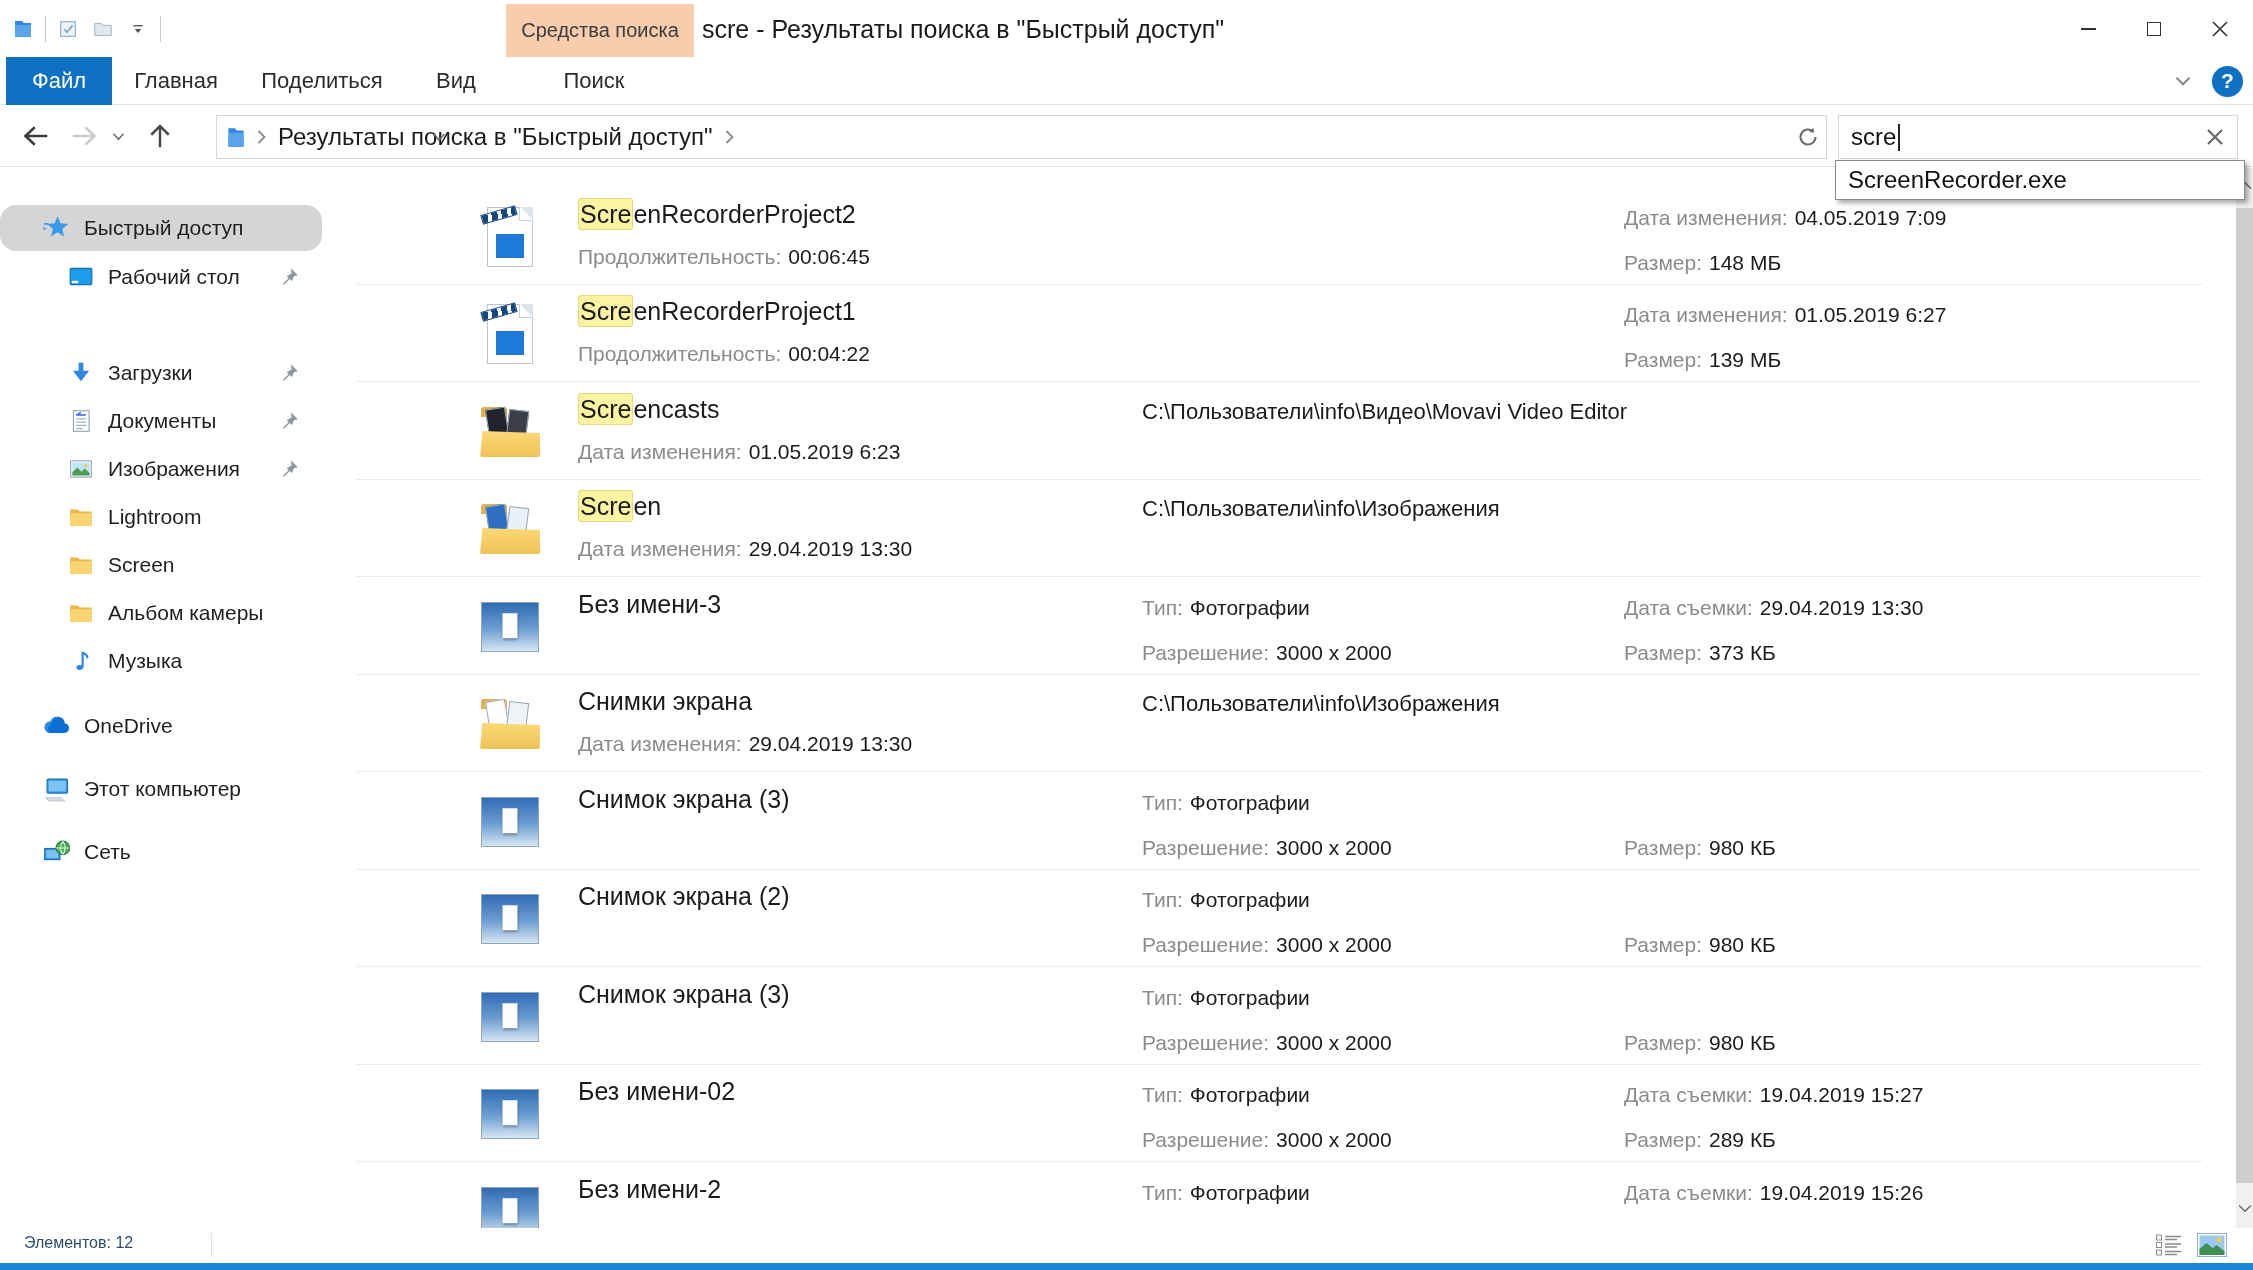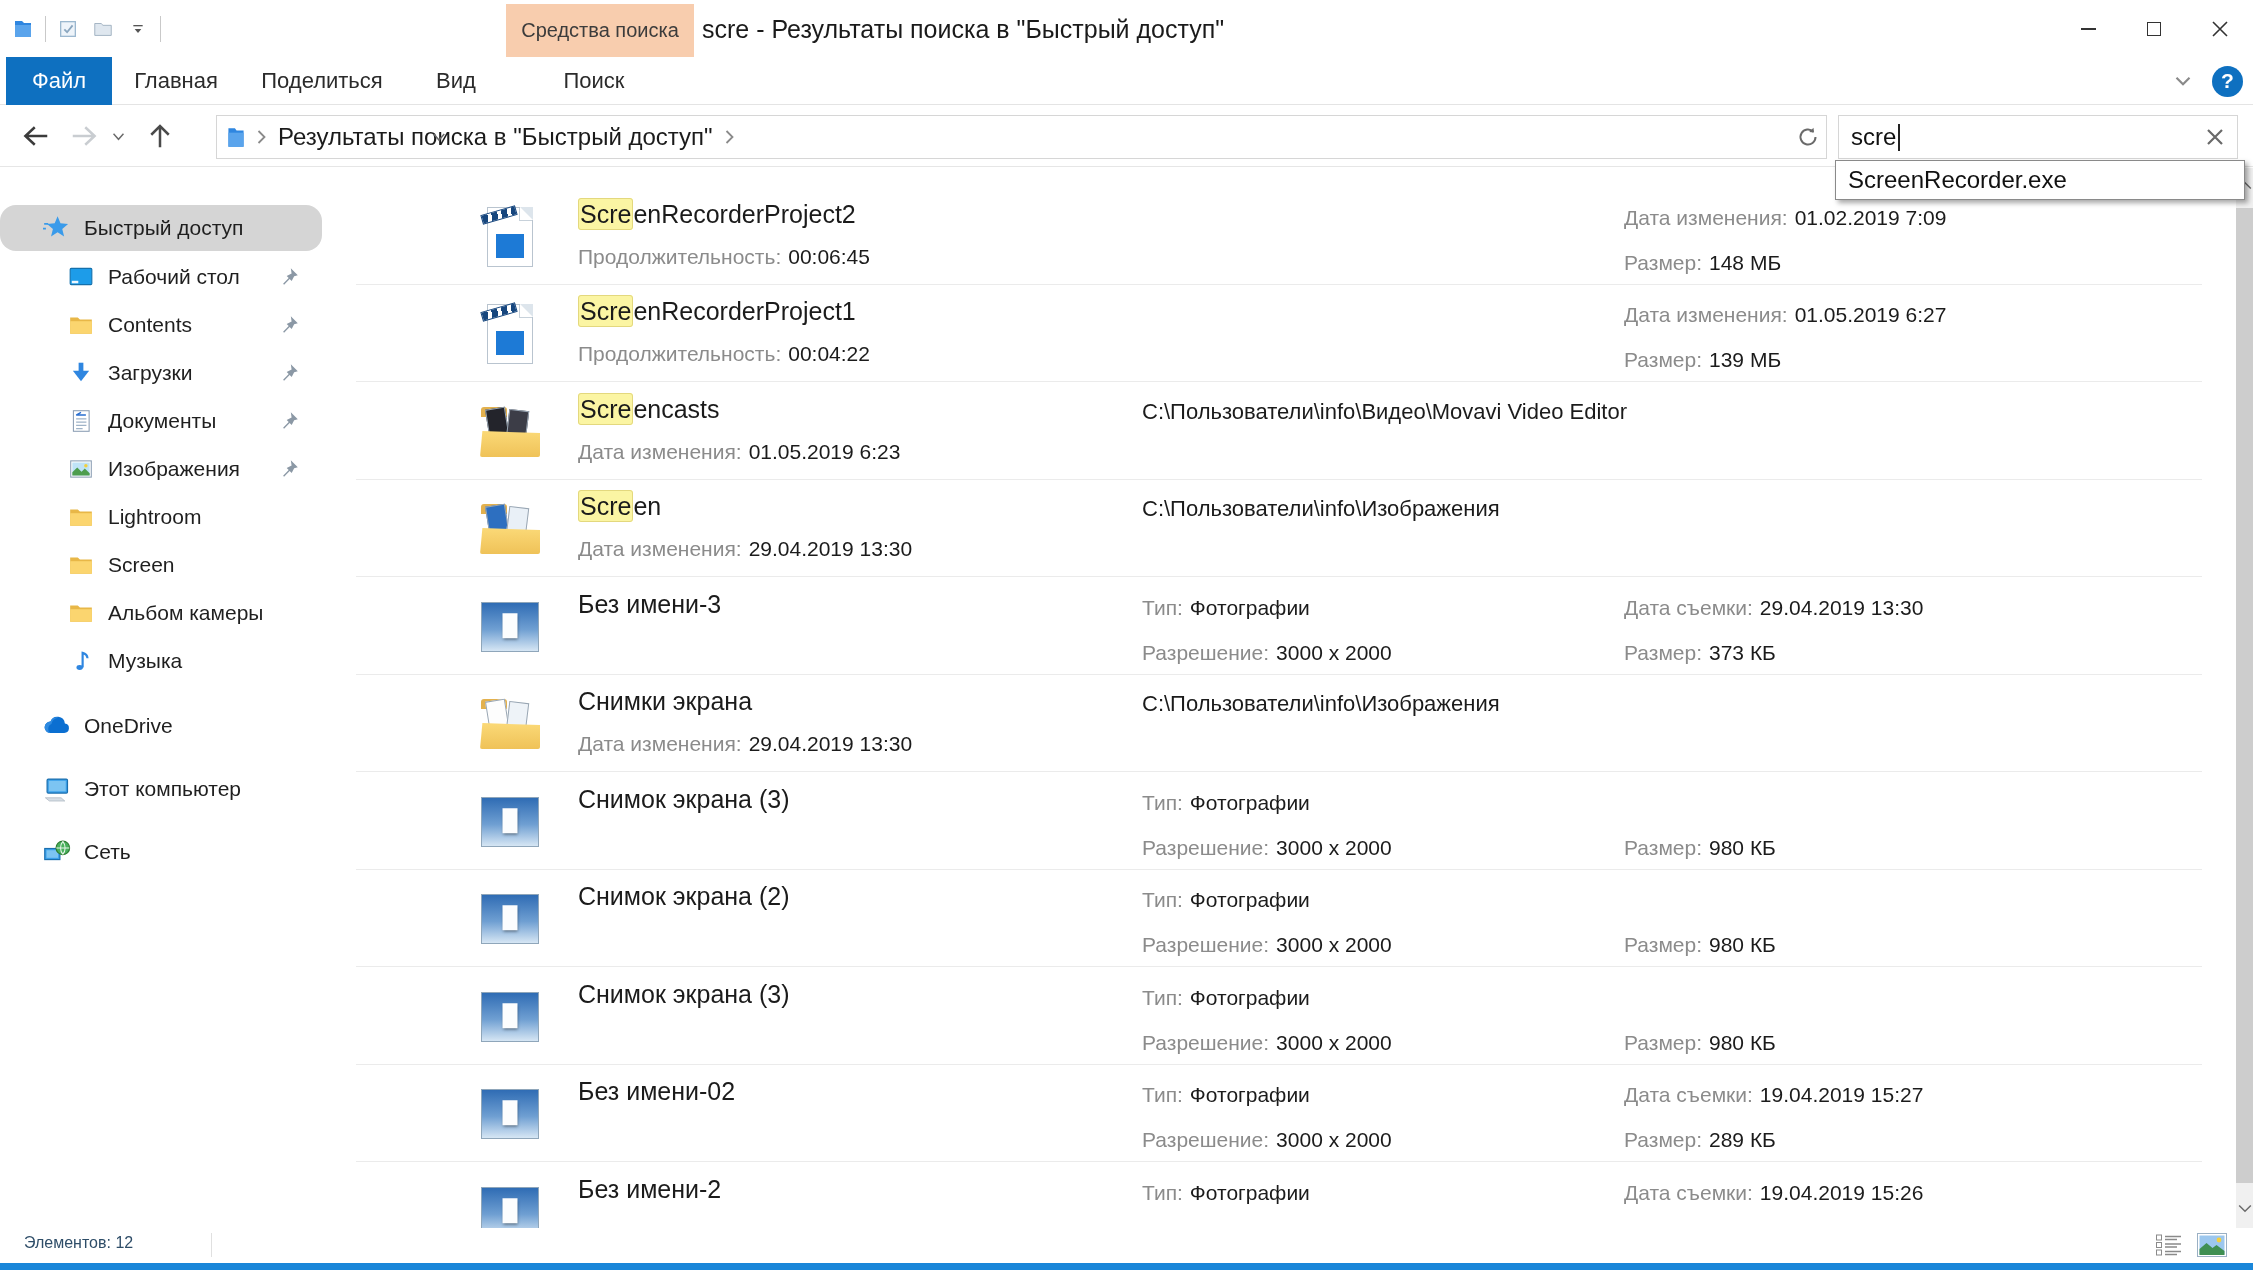--- a/index.html
+++ b/index.html
@@ -256,34 +256,20 @@
             <rect x="3.5" y="15.5" width="6" height="2.3" fill="#fff" opacity=".92"></rect>
           </svg>
         </span>
         <span class="slabel">Рабочий стол</span>
         <span class="pin">
           <svg width="21" height="21" viewBox="0 0 24 24">
             <path d="M13.5 2.5l8 8-4.2 1.1-2.8 5.6-2.3-2.3-6.4 6.4-1.1-1.1 6.4-6.4-2.3-2.3 5.6-2.8z" fill="#8b98a5"></path>
           </svg>
         </span>
       </div>
-      <div class="side-item lvl1" style="top: 134px;">
-        <span class="sicon">
-          <svg width="26" height="26" viewBox="0 0 24 24">
-            <path d="M2 5h7l2 2h11v13H2z" fill="#e8b747"></path>
-            <path d="M2 8.5h20V20H2z" fill="#fbd56f"></path>
-          </svg>
-        </span>
-        <span class="slabel">Contents</span>
-        <span class="pin">
-          <svg width="21" height="21" viewBox="0 0 24 24">
-            <path d="M13.5 2.5l8 8-4.2 1.1-2.8 5.6-2.3-2.3-6.4 6.4-1.1-1.1 6.4-6.4-2.3-2.3 5.6-2.8z" fill="#8b98a5"></path>
-          </svg>
-        </span>
-      </div>
       <div class="side-item lvl1" style="top: 182px;">
         <span class="sicon">
           <svg width="26" height="26" viewBox="0 0 24 24">
             <path d="M12 2.5v9" stroke="#2f86e0" stroke-width="4.4"></path>
             <path d="M4.5 10h15L12 19.5z" fill="#2f86e0"></path>
           </svg>
         </span>
         <span class="slabel">Загрузки</span>
         <span class="pin">
           <svg width="21" height="21" viewBox="0 0 24 24">
@@ -394,21 +380,21 @@
       <div class="file-row sep" style="top: 20px;">
         <div class="ficon">
           <span class="ic-page">
             <span class="fold"></span>
             <span class="clap"></span>
             <span class="bluebox"></span>
           </span>
         </div>
         <div class="fname"><span class="hl">Scre</span><span>enRecorderProject2</span></div>
         <div class="fsub"><span class="lbl">Продолжительность:</span><span class="val">00:06:45</span></div>
-        <div class="meta m-c3a"><span class="lbl">Дата изменения:</span><span class="val">01.02.2019 7:09</span></div>
+        <div class="meta m-c3a"><span class="lbl">Дата изменения:</span><span class="val">04.05.2019 7:09</span></div>
         <div class="meta m-c3b"><span class="lbl">Размер:</span><span class="val">148 МБ</span></div>
       </div>
       <div class="file-row sep" style="top: 117px;">
         <div class="ficon">
           <span class="ic-page">
             <span class="fold"></span>
             <span class="clap"></span>
             <span class="bluebox"></span>
           </span>
         </div>

